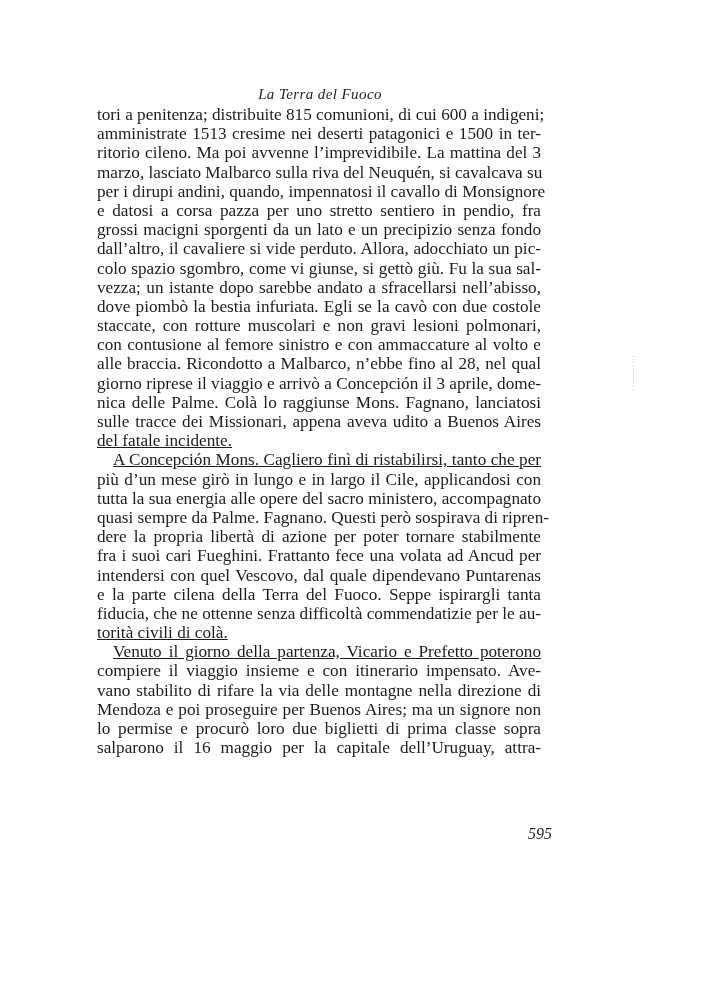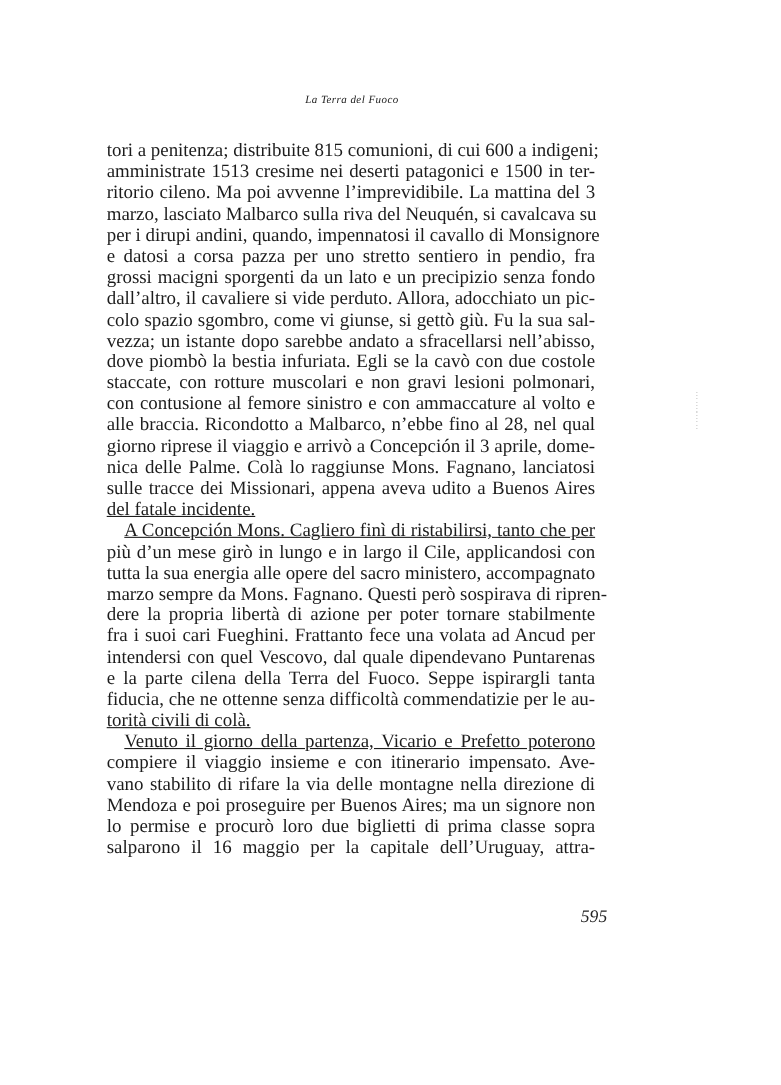--- a/index.html
+++ b/index.html
@@ -16,34 +16,33 @@
     color: #1a1a1a;
   }
   .running-head {
     position: absolute;
     top: 86px;
     left: 0;
     width: 640px;
     text-align: center;
     font-family: "Liberation Serif", serif;
     font-style: italic;
-    font-size: 10px;
+    font-size: 15px;
     letter-spacing: 0.4px;
     color: #222;
   }
   .text-block {
     position: absolute;
     top: 105px;
     left: 97px;
     width: 444px;
     font-family: "Liberation Serif", serif;
     font-size: 17.2px;
     line-height: 19.2px;
     color: #1c1c1c;
-    margin-top: 22px;
   }
   .line {
     display: block;
     white-space: nowrap;
     text-align: justify;
     text-align-last: justify;
     height: 19.2px;
   }
   .line.last {
     text-align-last: left;
@@ -94,21 +93,21 @@
       <span class="line">staccate, con rotture muscolari e non gravi lesioni polmonari,</span>
       <span class="line">con contusione al femore sinistro e con ammaccature al volto e</span>
       <span class="line">alle braccia. Ricondotto a Malbarco, n’ebbe fino al 28, nel qual</span>
       <span class="line">giorno riprese il viaggio e arrivò a Concepción il 3 aprile, dome-</span>
       <span class="line">nica delle Palme. Colà lo raggiunse Mons. Fagnano, lanciatosi</span>
       <span class="line">sulle tracce dei Missionari, appena aveva udito a Buenos Aires</span>
       <span class="line last">del fatale incidente.</span>
       <span class="line indent">A Concepción Mons. Cagliero finì di ristabilirsi, tanto che per</span>
       <span class="line">più d’un mese girò in lungo e in largo il Cile, applicandosi con</span>
       <span class="line">tutta la sua energia alle opere del sacro ministero, accompagnato</span>
-      <span class="line">marzo sempre da Mons. Fagnano. Questi però sospirava di ripren-</span>
+      <span class="line">quasi sempre da Palme. Fagnano. Questi però sospirava di ripren-</span>
       <span class="line">dere la propria libertà di azione per poter tornare stabilmente</span>
       <span class="line">fra i suoi cari Fueghini. Frattanto fece una volata ad Ancud per</span>
       <span class="line">intendersi con quel Vescovo, dal quale dipendevano Puntarenas</span>
       <span class="line">e la parte cilena della Terra del Fuoco. Seppe ispirargli tanta</span>
       <span class="line">fiducia, che ne ottenne senza difficoltà commendatizie per le au-</span>
       <span class="line last">torità civili di colà.</span>
       <span class="line indent">Venuto il giorno della partenza, Vicario e Prefetto poterono</span>
       <span class="line">compiere il viaggio insieme e con itinerario impensato. Ave-</span>
       <span class="line">vano stabilito di rifare la via delle montagne nella direzione di</span>
       <span class="line">Mendoza e poi proseguire per Buenos Aires; ma un signore non</span>

